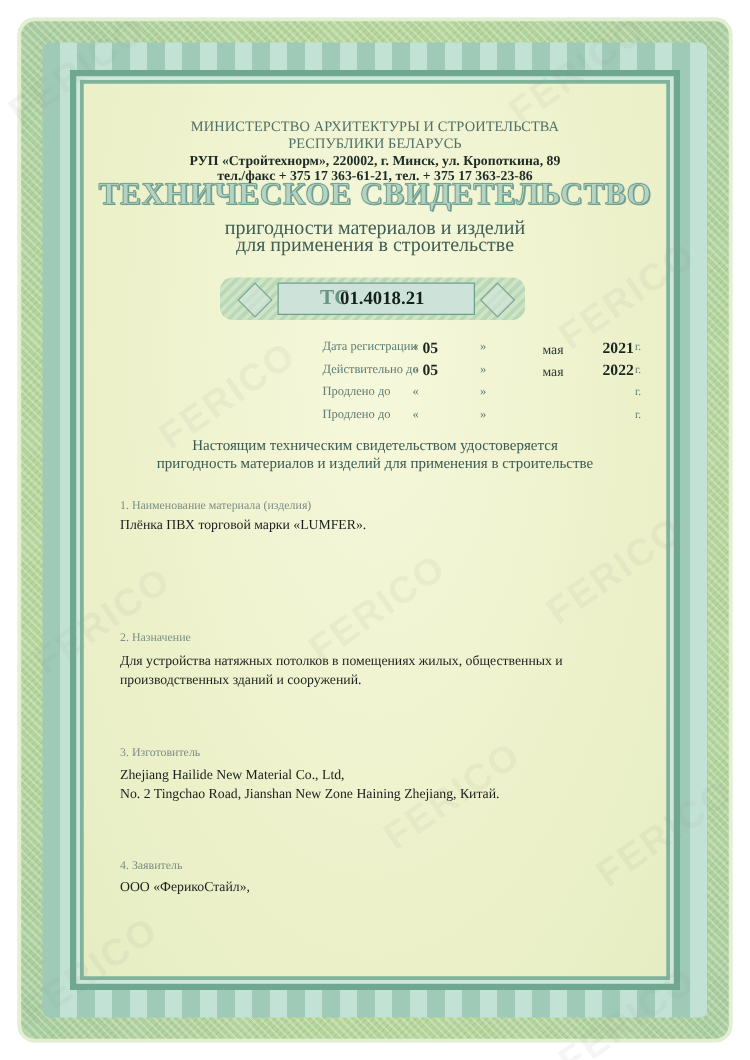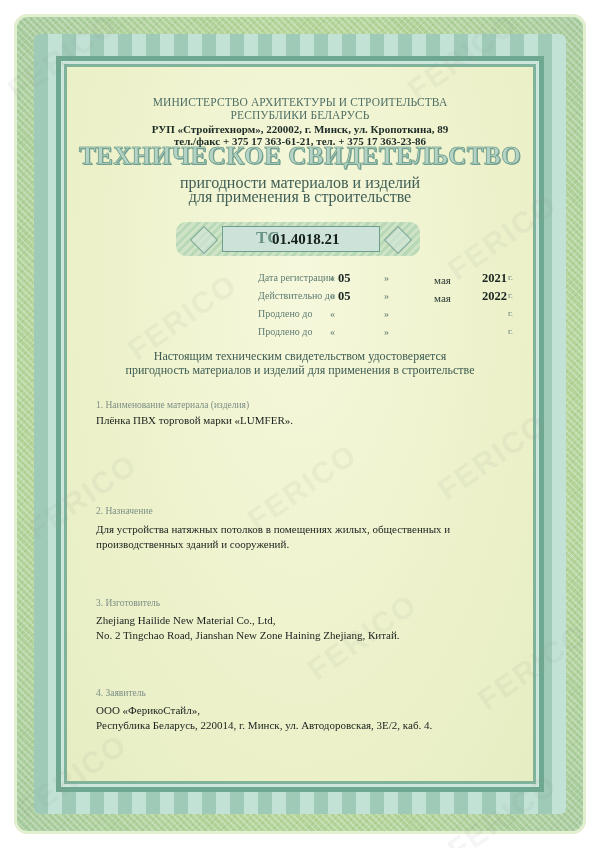--- a/index.html
+++ b/index.html
@@ -143,14 +143,13 @@
 
 <div class="sec-label" style="top:598px;">3. Изготовитель</div>
 <div class="sec-body" style="top:613px;">
   <div>Zhejiang Hailide New Material Co., Ltd,</div>
   <div>No. 2 Tingchao Road, Jianshan New Zone Haining Zhejiang, Китай.</div>
 </div>
 
 <div class="sec-label" style="top:688px;">4. Заявитель</div>
 <div class="sec-body" style="top:703px;">
   <div>ООО «ФерикоСтайл»,</div>
-  <div>Республика Беларусь, 220014, г. Минск, ул. Автодоровская, 3Е/2, каб. 4.</div>
 </div>
 
 </body></html>

